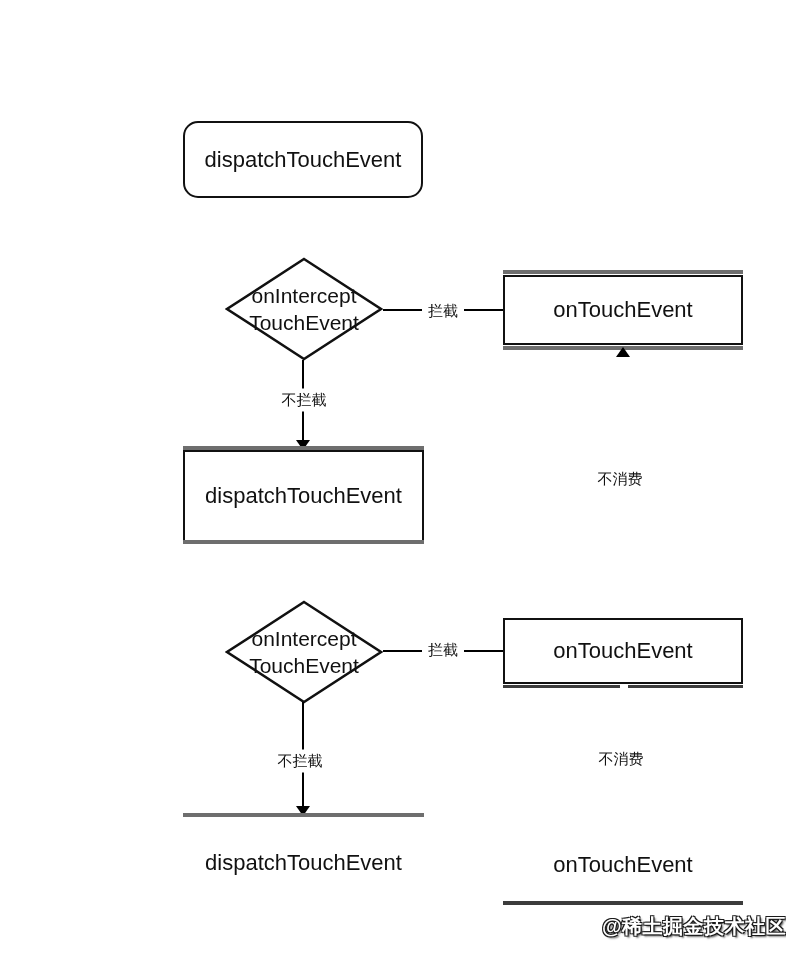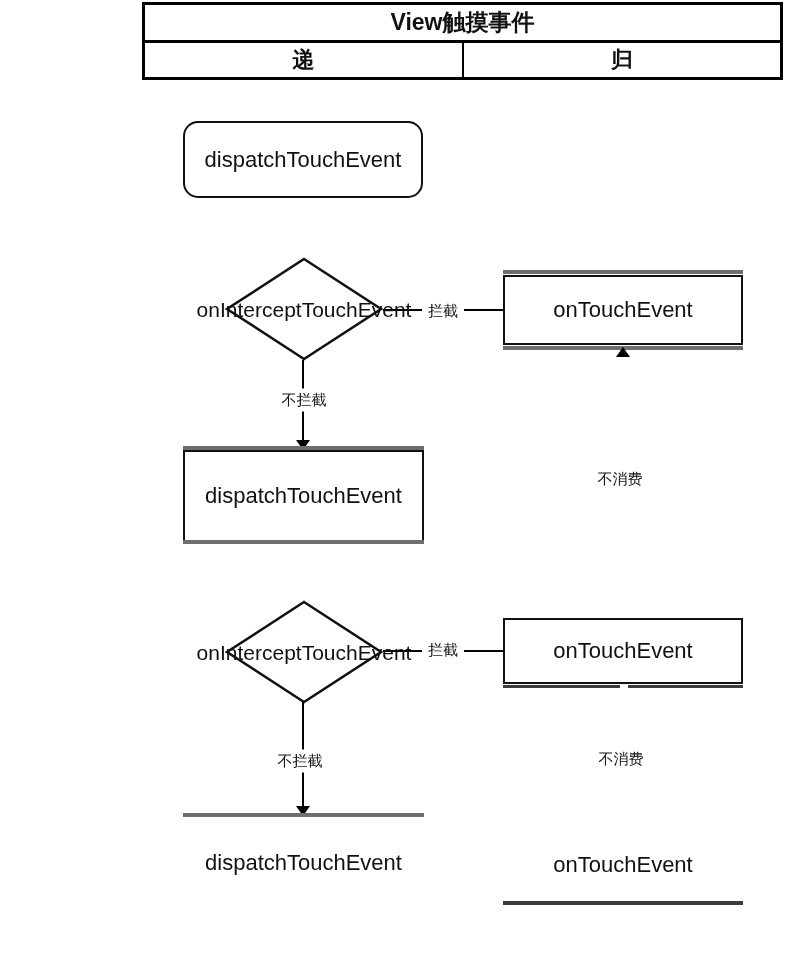--- a/index.html
+++ b/index.html
@@ -24,42 +24,35 @@
   .vline{position:absolute;width:2px;background:#000;}
   .hline{position:absolute;height:2px;background:#000;}
   .chip{position:absolute;background:#fff;padding:2px 6px;font-size:15px;white-space:nowrap;transform:translate(-50%,-50%);}
   .arr{position:absolute;width:0;height:0;border-left:7px solid transparent;border-right:7px solid transparent;}
   .arr.down{border-top:10px solid #000;}
   .arr.up{border-bottom:10px solid #000;}
   .diamond{position:absolute;width:158px;height:104px;}
   .diamond svg{position:absolute;left:0;top:0;}
   .diamond .dtext{
     position:absolute;left:-20px;right:-20px;top:0;bottom:0;
-    display:flex;flex-direction:row;align-items:center;justify-content:center;
+    display:flex;flex-direction:column;align-items:center;justify-content:center;
     font-size:21px;line-height:27px;text-align:center;
   }
   
   .watermark{
     position:absolute;left:602px;top:913px;font-size:20px;font-weight:bold;color:#fff;
     text-shadow:-1px -1px 0 #1a1a1a,1px -1px 0 #1a1a1a,-1px 1px 0 #1a1a1a,1px 1px 0 #1a1a1a,2px 2px 2px #555;
     white-space:nowrap;letter-spacing:0.5px;
   }
 </style>
 </head>
 <body>
 
 <div class="stage">
 
-  <div class="hdr">
-    <div class="hdr-title">View触摸事件</div>
-    <div class="hdr-cols">
-      <div class="hdr-col left">递</div>
-      <div class="hdr-col right">归</div>
-    </div>
-  </div>
 
   <div class="box rounded" style="left:183px;top:121px;width:236px;height:73px;">
     <span>dispatchTouchEvent</span>
   </div>
 
   <div class="hline" style="left:383px;top:309px;width:120px;"></div>
 
   <div class="diamond" style="left:225px;top:257px;">
     <svg width="158" height="104" viewBox="0 0 158 104">
       <polygon points="79,2 156,52 79,102 2,52" fill="#ffffff" stroke="#111111" stroke-width="2.5"></polygon>
@@ -120,14 +113,15 @@
   <div class="bar" style="left:183px;top:813px;width:241px;"></div>
   <div class="box" style="left:183px;top:817px;width:241px;height:92px;">
     <span>dispatchTouchEvent</span>
   </div>
 
   <div class="box" style="left:503px;top:830px;width:240px;height:70px;">
     <span>onTouchEvent</span>
   </div>
   <div class="bar dark" style="left:503px;top:901px;width:240px;height:4px;"></div>
 
+  <div class="watermark">@稀土掘金技术社区</div>
 
 </div>
 
 </body></html>

